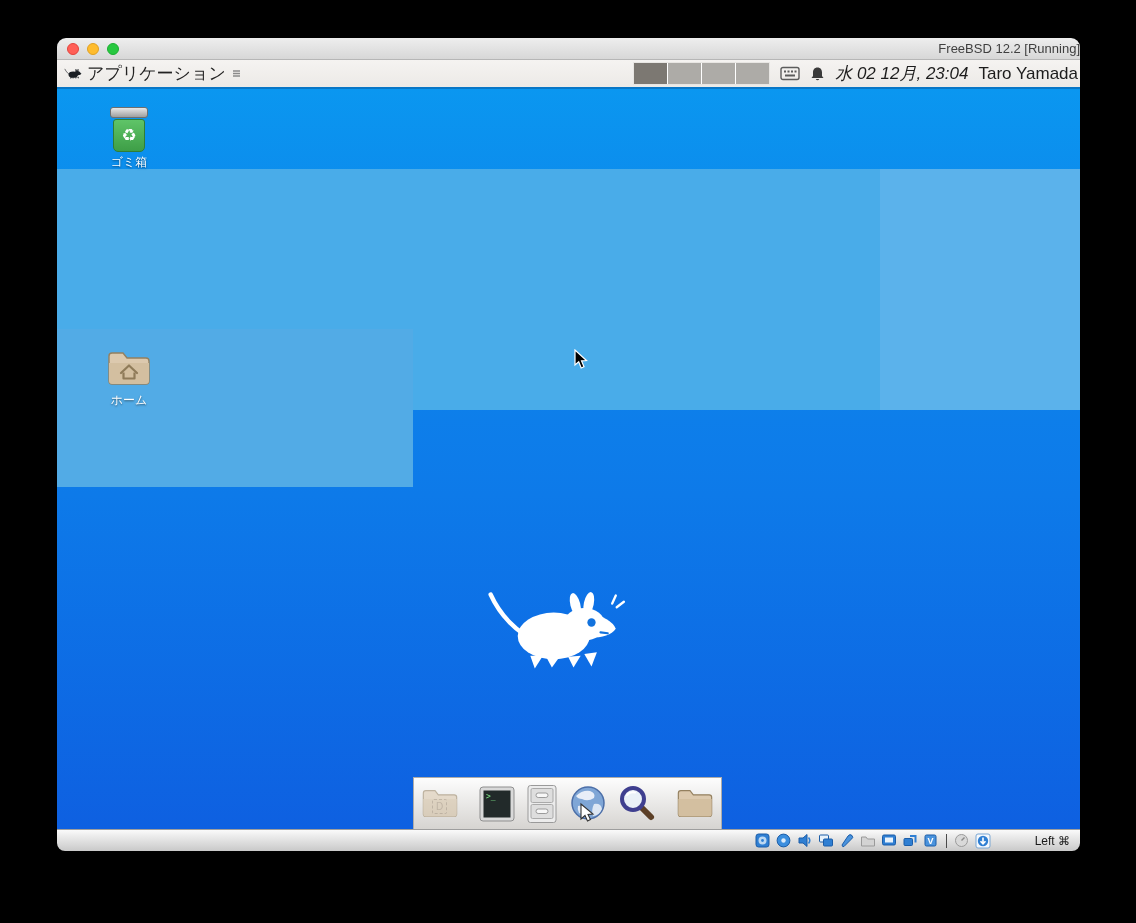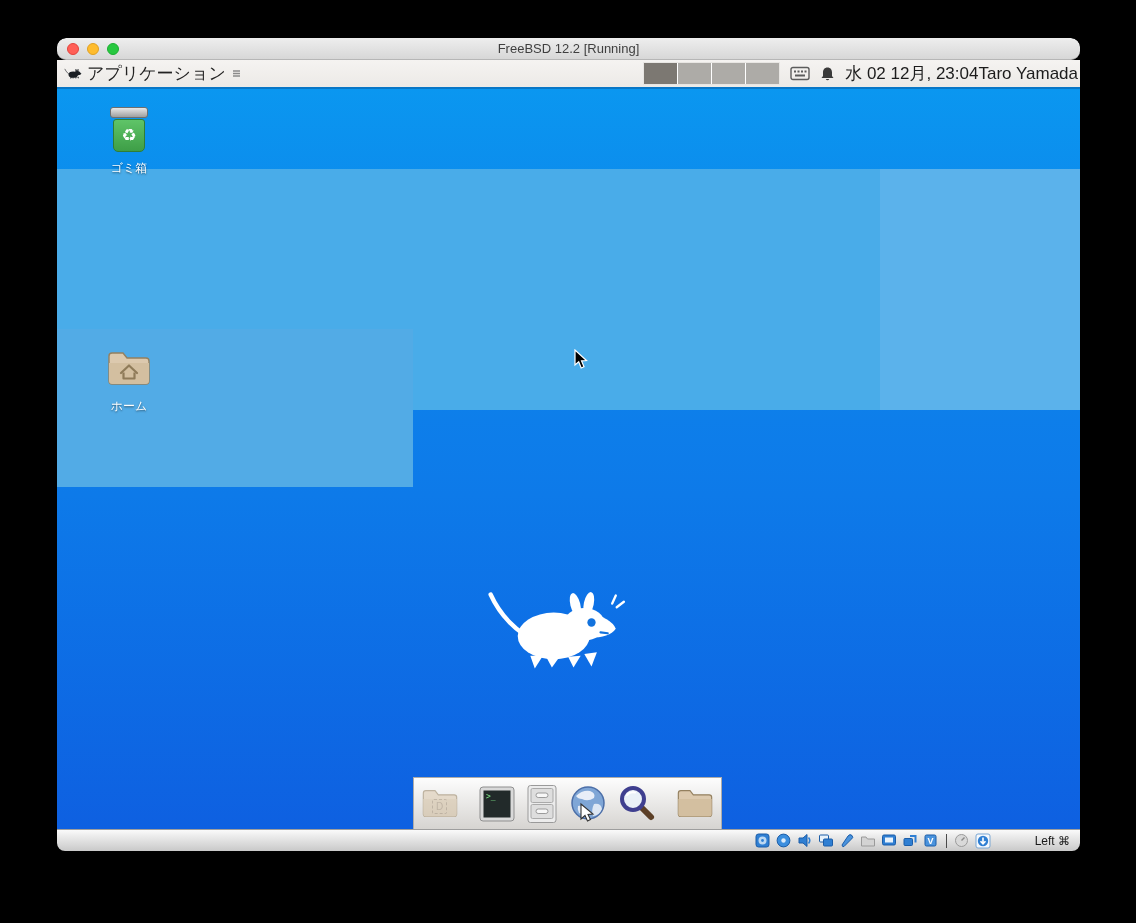--- a/index.html
+++ b/index.html
@@ -6,54 +6,54 @@
   html,body { width:1136px; height:923px; background:#000; overflow:hidden;
               font-family:"Liberation Sans", sans-serif; }
 
   .vm-window { position:absolute; left:57px; top:38px; width:1023px; height:813px;
                border-radius:9px 9px 8px 8px; overflow:hidden; display:flex; flex-direction:column;
                box-shadow:0 0 0 1px rgba(0,0,0,.45), 0 18px 40px rgba(0,0,0,.6); }
 
   
   .titlebar { position:relative; height:22px; flex:0 0 22px;
               background:linear-gradient(#eeeeee,#d7d7d7); border-bottom:1px solid #b6b6b6;
-              display:flex; align-items:center; justify-content:center;border-radius:9px; }
+              display:flex; align-items:center; justify-content:flex-end; }
   .titlebar .title { font-size:13px; color:#3f3f3f; }
   .lights { position:absolute; left:10px; top:5px; display:flex; gap:8px; }
   .light { width:12px; height:12px; border-radius:50%; }
   .light.red    { background:#ff5f57; border:1px solid #e2443d; }
   .light.yellow { background:#febc2e; border:1px solid #dfa023; }
   .light.green  { background:#28c840; border:1px solid #1daf32; }
 
   
   .xfce-panel { height:27px; flex:0 0 27px; background:linear-gradient(#f5f3f1,#eceae7);
                 display:flex; align-items:center; padding:0 2px 0 3px; font-size:17px; color:#222; }
   .app-menu { display:flex; align-items:center; gap:4px; height:100%; padding:0 4px; cursor:default; }
   .menu-lines { display:inline-block; margin-left:2px; }
   .spacer { flex:1; }
   .pager { display:flex; gap:1px; background:#fff; border:1px solid #e8e6e3; height:23px; margin-right:10px; }
   .ws { width:33px; height:100%; background:#adaba7; }
   .ws.active { background:#7c7872; }
   .tray { display:flex; align-items:center; gap:10px; margin-right:10px; }
-  .clock { color:#1c1c1c; }
+  .clock { margin-right:10px; color:#1c1c1c;font-style:italic; }
   .user { color:#1c1c1c; white-space:nowrap; }
 
   
   .desktop { position:relative; flex:1; overflow:hidden;
              background:linear-gradient(180deg,#0a97f0 0%, #0d89ec 18%, #0d7ae9 55%, #0e60e1 100%); }
   .desktop::before { content:""; position:absolute; left:0; top:0; right:0; height:2px;
                      background:rgba(10,60,120,.35); }
   .band { position:absolute; }
   .band-mid   { left:0; right:0; top:82px;  height:241px; background:#49ace9; }
   .band-left  { left:0; width:356px; top:242px; height:158px; background:#52abe6; }
   .band-right { left:823px; right:0; top:82px; height:241px; background:#5bb2eb; }
 
   
   .dicon { position:absolute; width:96px; display:flex; flex-direction:column; align-items:center; }
-  .dicon .label { margin-top:8px; font-size:12px; color:#fff; text-align:center; line-height:1.2;
+  .dicon .label { margin-top:2px; font-size:12px; color:#fff; text-align:center; line-height:1.2;
                   max-width:88px; text-shadow:0 1px 2px rgba(0,0,0,.55); word-break:break-all; }
   .dicon-trash { left:24px; top:20px; }
   .dicon-fs    { left:24px; top:140px; }
   .dicon-home  { left:24px; top:260px; }
 
   .trash-art { width:40px; height:46px; display:flex; flex-direction:column; align-items:center; }
   .trash-lid { width:38px; height:11px; border-radius:3px; background:linear-gradient(#e8e8e8,#9f9f9f);
                border:1px solid #6f6f6f; }
   .trash-body { width:32px; height:33px; margin-top:1px; border-radius:3px 3px 5px 5px;
                 background:linear-gradient(#5fc468,#3e9e47); border:1px solid #2f7d37;

